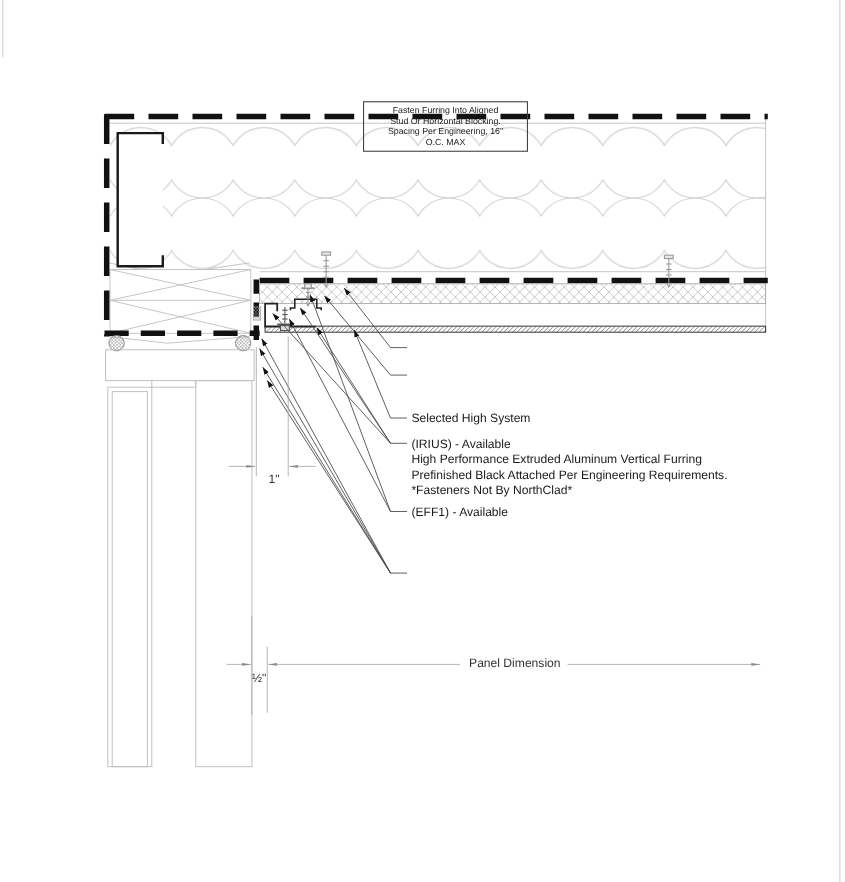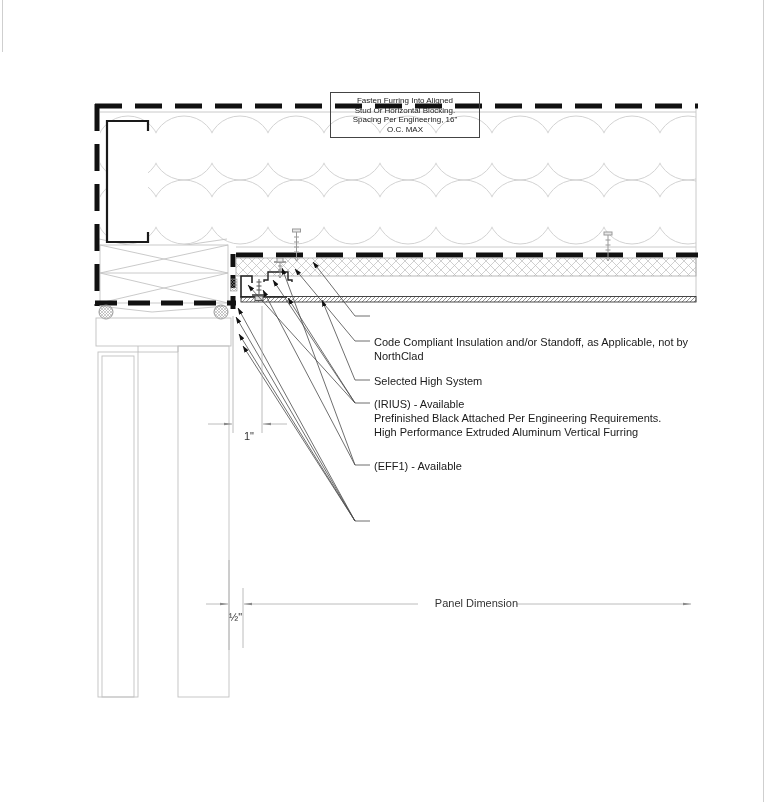--- a/index.html
+++ b/index.html
@@ -156,33 +156,30 @@
     </g>
   </svg>
 
   <div class="note-box">
     <span class="note-line">Fasten Furring Into Aligned</span>
     <span class="note-line">Stud Or Horizontal Blocking.</span>
     <span class="note-line">Spacing Per Engineering, 16"</span>
     <span class="note-line">O.C. MAX</span>
   </div>
 
-  <div class="ann" style="top:335px">
-    <span class="ann-line">Code Compliant Insulation and/or Standoff, as Applicable, not by</span>
-    <span class="ann-line">NorthClad</span>
-  </div>
   <div class="ann" style="top:374px">
     <span class="ann-line">Selected High System</span>
   </div>
   <div class="ann" style="top:397px">
     <span class="ann-line">(IRIUS) - Available</span>
+    <span class="ann-line">High Performance Extruded Aluminum Vertical Furring</span>
     <span class="ann-line">Prefinished Black Attached Per Engineering Requirements.</span>
-    <span class="ann-line">High Performance Extruded Aluminum Vertical Furring</span>
+    <span class="ann-line">*Fasteners Not By NorthClad*</span>
   </div>
   <div class="ann" style="top:459px">
     <span class="ann-line">(EFF1) - Available</span>
   </div>
 
   <div class="dim" style="left:244px;top:430px">1"</div>
   <div class="dim" style="left:229px;top:611px">½"</div>
-  <div class="dim" style="left:418px;top:597px;width:100px;text-align:right">Panel Dimension</div>
+  <div class="dim" style="left:418px;top:597px;width:100px;text-align:center">Panel Dimension</div>
 
 </div>
 
 </body></html>

